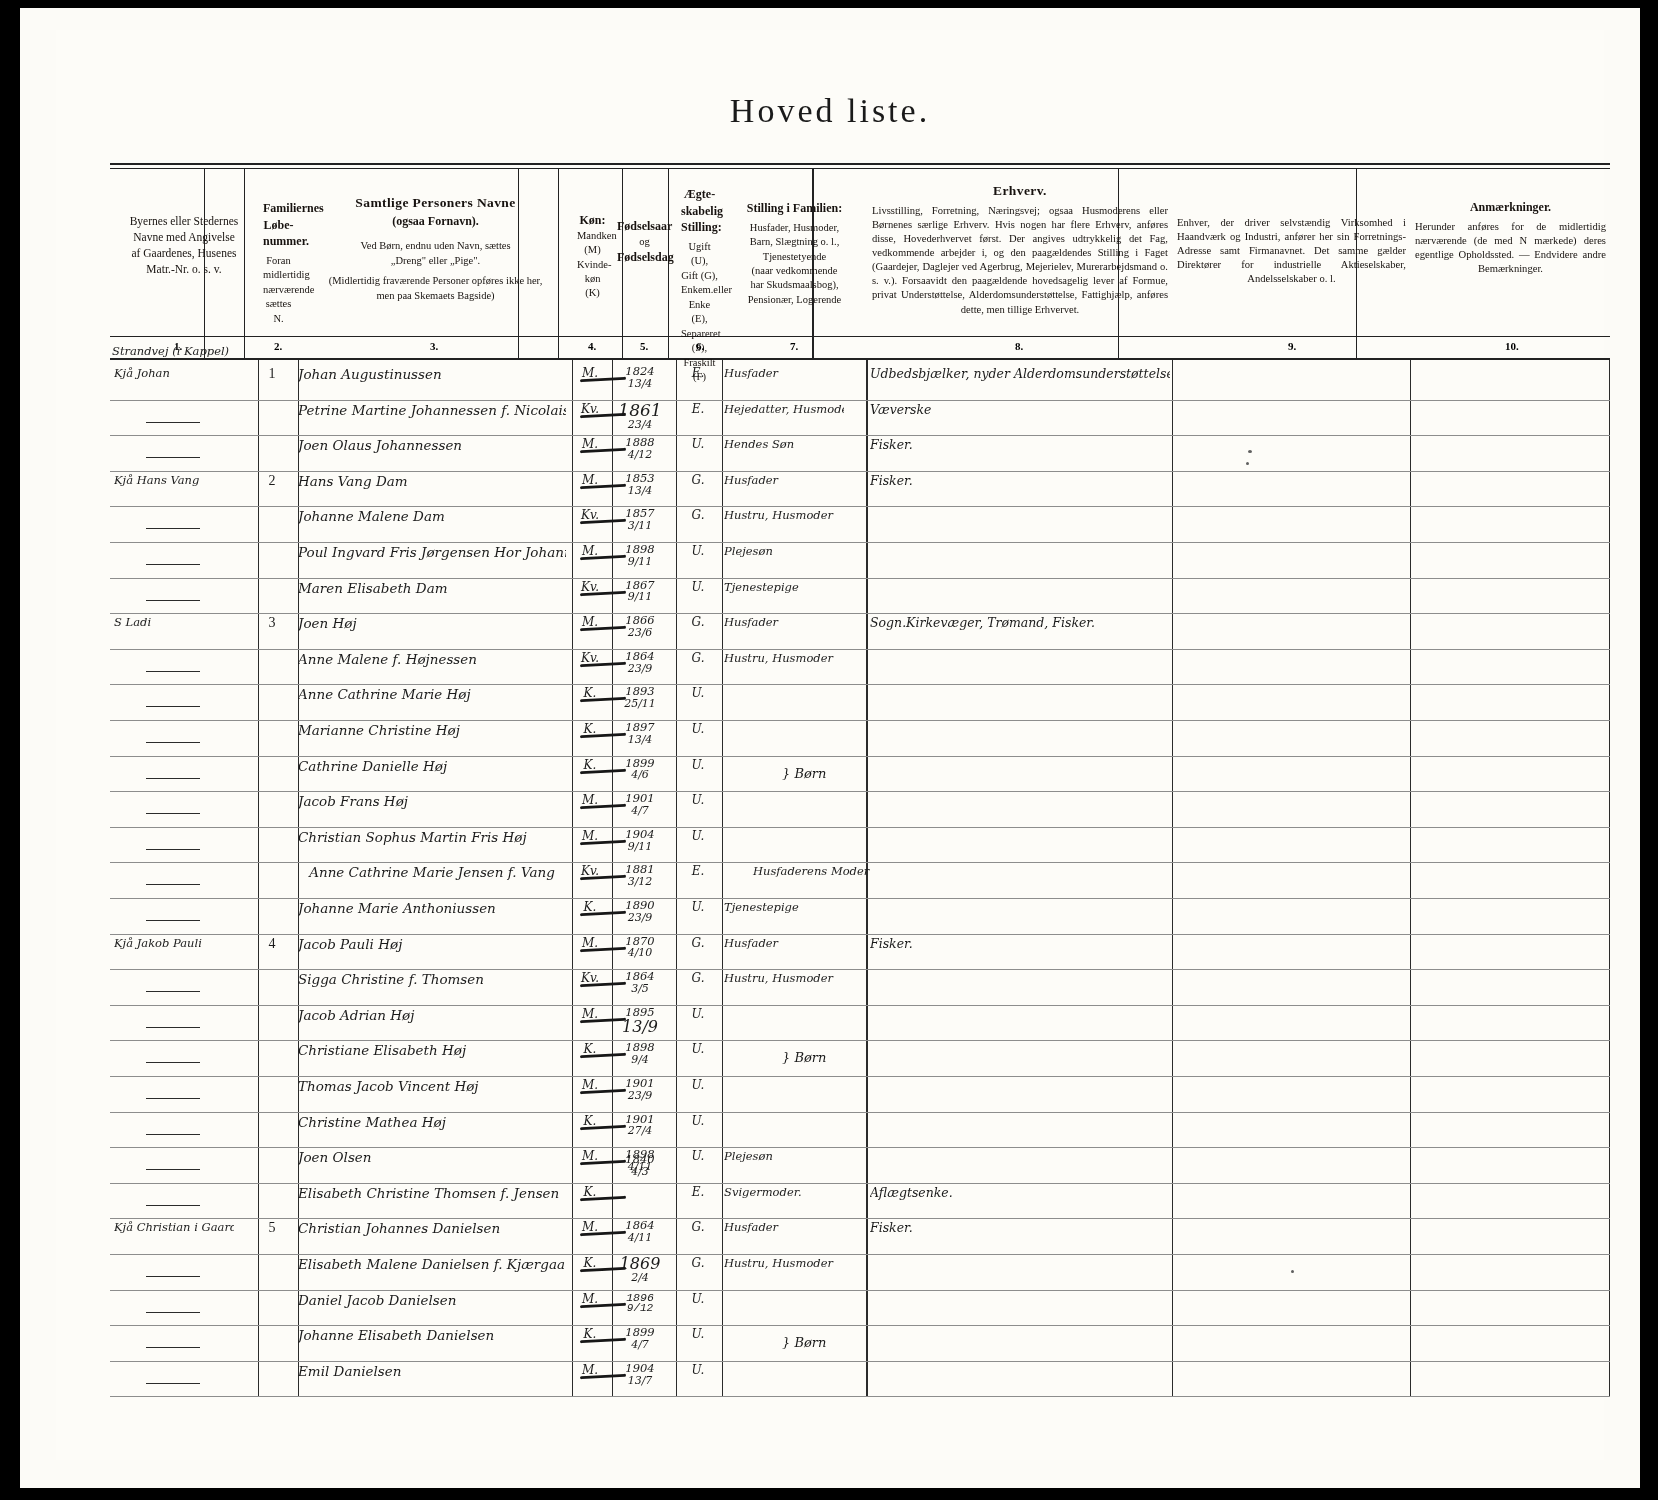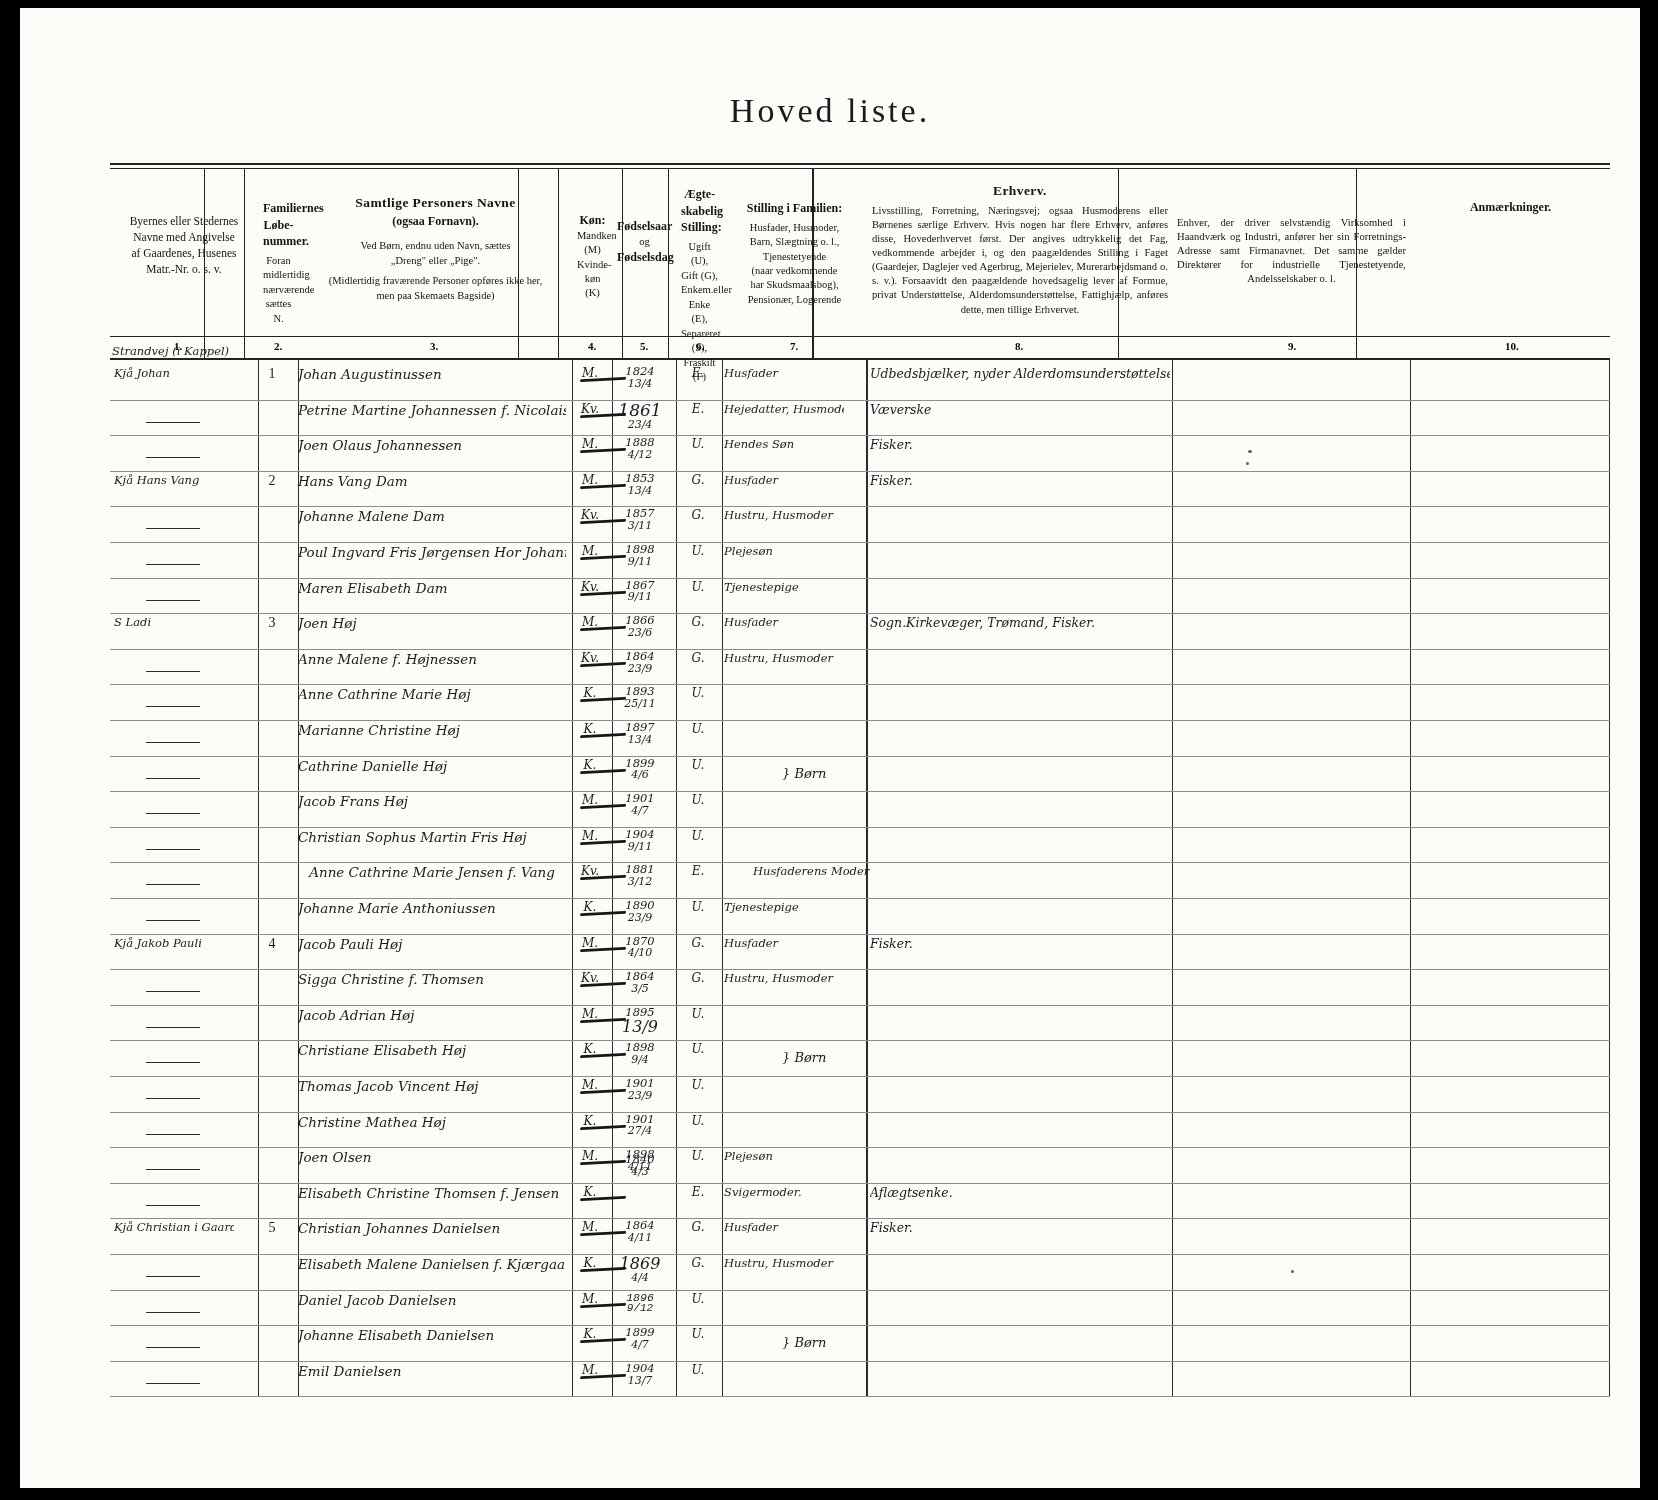--- a/index.html
+++ b/index.html
@@ -135,25 +135,26 @@
         <div class="sm">har Skudsmaalsbog),</div>
         <div class="sm">Pensionær, Logerende</div>
       </div>
 
       <div class="hcell just" style="left:758px;width:304px;padding-top:14px;">
         <div class="big" style="margin-bottom:4px">Erhverv.</div>
         <div>Livsstilling, Forretning, Næringsvej; ogsaa Husmoderens eller Børnenes særlige Erhverv. Hvis nogen har flere Erhverv, anføres disse, Hovederhvervet først. Der angives udtrykkelig det Fag, vedkommende arbejder i, og den paagældendes Stilling i Faget (Gaardejer, Daglejer ved Agerbrug, Mejerielev, Murerarbejdsmand o. s. v.). Forsaavidt den paagældende hovedsagelig lever af Formue, privat Understøttelse, Alderdomsunderstøttelse, Fattighjælp, anføres dette, men tillige Erhvervet.</div>
       </div>
 
       <div class="hcell just" style="left:1063px;width:237px;padding-top:48px;">
-        <div>Enhver, der driver selvstændig Virksomhed i Haandværk og Industri, anfører her sin Forretnings-Adresse samt Firmanavnet. Det samme gælder Direktører for industrielle Tjenestetyende, Andelsselskaber o. l.</div>
+        <div>Enhver, der driver selvstændig Virksomhed i Haandværk og Industri, anfører her sin Forretnings-Adresse samt Firmanavnet. Det samme gælder Direktører for industrielle Aktieselskaber, Andelsselskaber o. l.</div>
       </div>
 
       <div class="hcell just" style="left:1301px;width:199px;padding-top:32px;">
         <div class="mid" style="margin-bottom:4px">Anmærkninger.</div>
+        <div>Herunder anføres for de midlertidig nærværende (de med N mærkede) deres egentlige Opholdssted. — Endvidere andre Bemærkninger.</div>
       </div>
     </div>
 
     <div class="numrow">
       <span style="left:64px">1.</span>
       <span style="left:164px">2.</span>
       <span style="left:320px">3.</span>
       <span style="left:478px">4.</span>
       <span style="left:530px">5.</span>
       <span style="left:586px">6.</span>
@@ -503,21 +504,21 @@
           <div class="rowtext c-stand" style="top: 860.4px;">Husfader</div>
           <div class="rowtext c-erh" style="top: 860.4px;">Fisker.</div>
           <div class="strike" style="top: 872.4px; left: 470px; width: 46px;"></div>
           <div class="rowline" style="top: 929.6px;"></div>
           <div class="dash" style="top: 916px;"></div>
           <div class="rowtext c-num" style="top: 896px;"></div>
           <div class="rowtext c-name" style="top: 896px;">Elisabeth Malene Danielsen f. Kjærgaard</div>
           <div class="rowtext c-sex" style="top: 896px;">K.</div>
           <div class="rowtext c-birth" style="top: 896px;">
             <div style="font-size:16px">1869</div>
-            <div style="font-size:11px">4/4</div>
+            <div style="font-size:11px">2/4</div>
           </div>
           <div class="rowtext c-civ" style="top: 896px;">G.</div>
           <div class="rowtext c-stand" style="top: 896px;">Hustru, Husmoder</div>
           <div class="rowtext c-erh" style="top: 896px;"></div>
           <div class="strike" style="top: 908px; left: 470px; width: 46px;"></div>
           <div class="rowline" style="top: 965.2px;"></div>
           <div class="dash" style="top: 951.6px;"></div>
           <div class="rowtext c-num" style="top: 931.6px;"></div>
           <div class="rowtext c-name" style="top: 931.6px;">Daniel Jacob Danielsen</div>
           <div class="rowtext c-sex" style="top: 931.6px;">M.</div>

